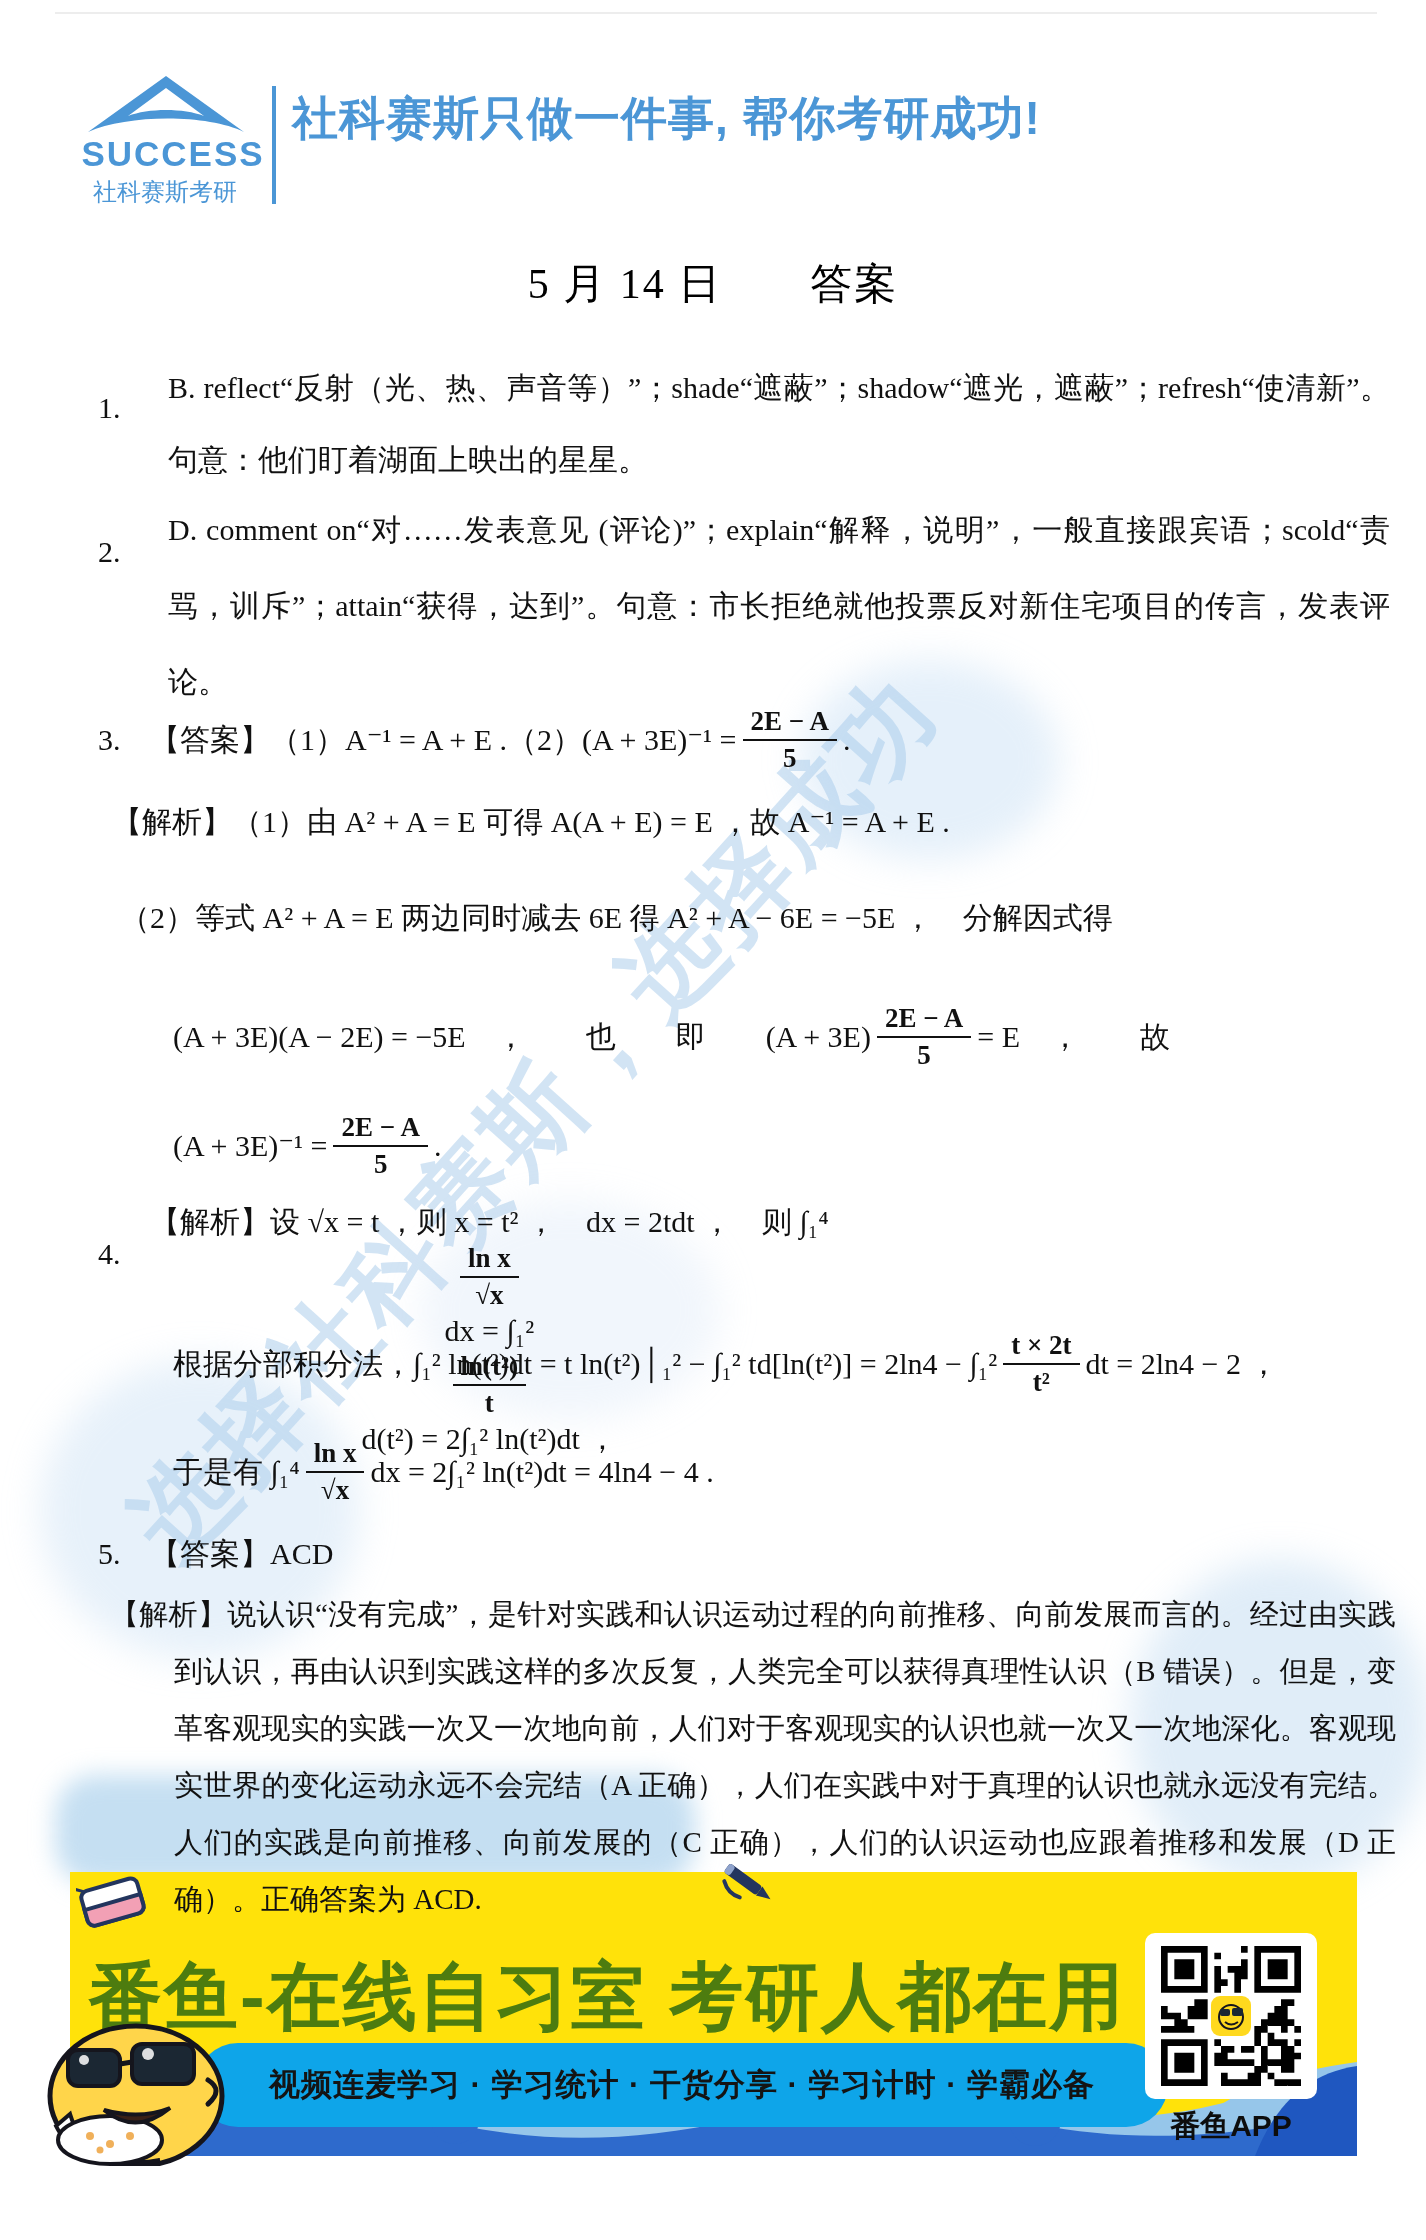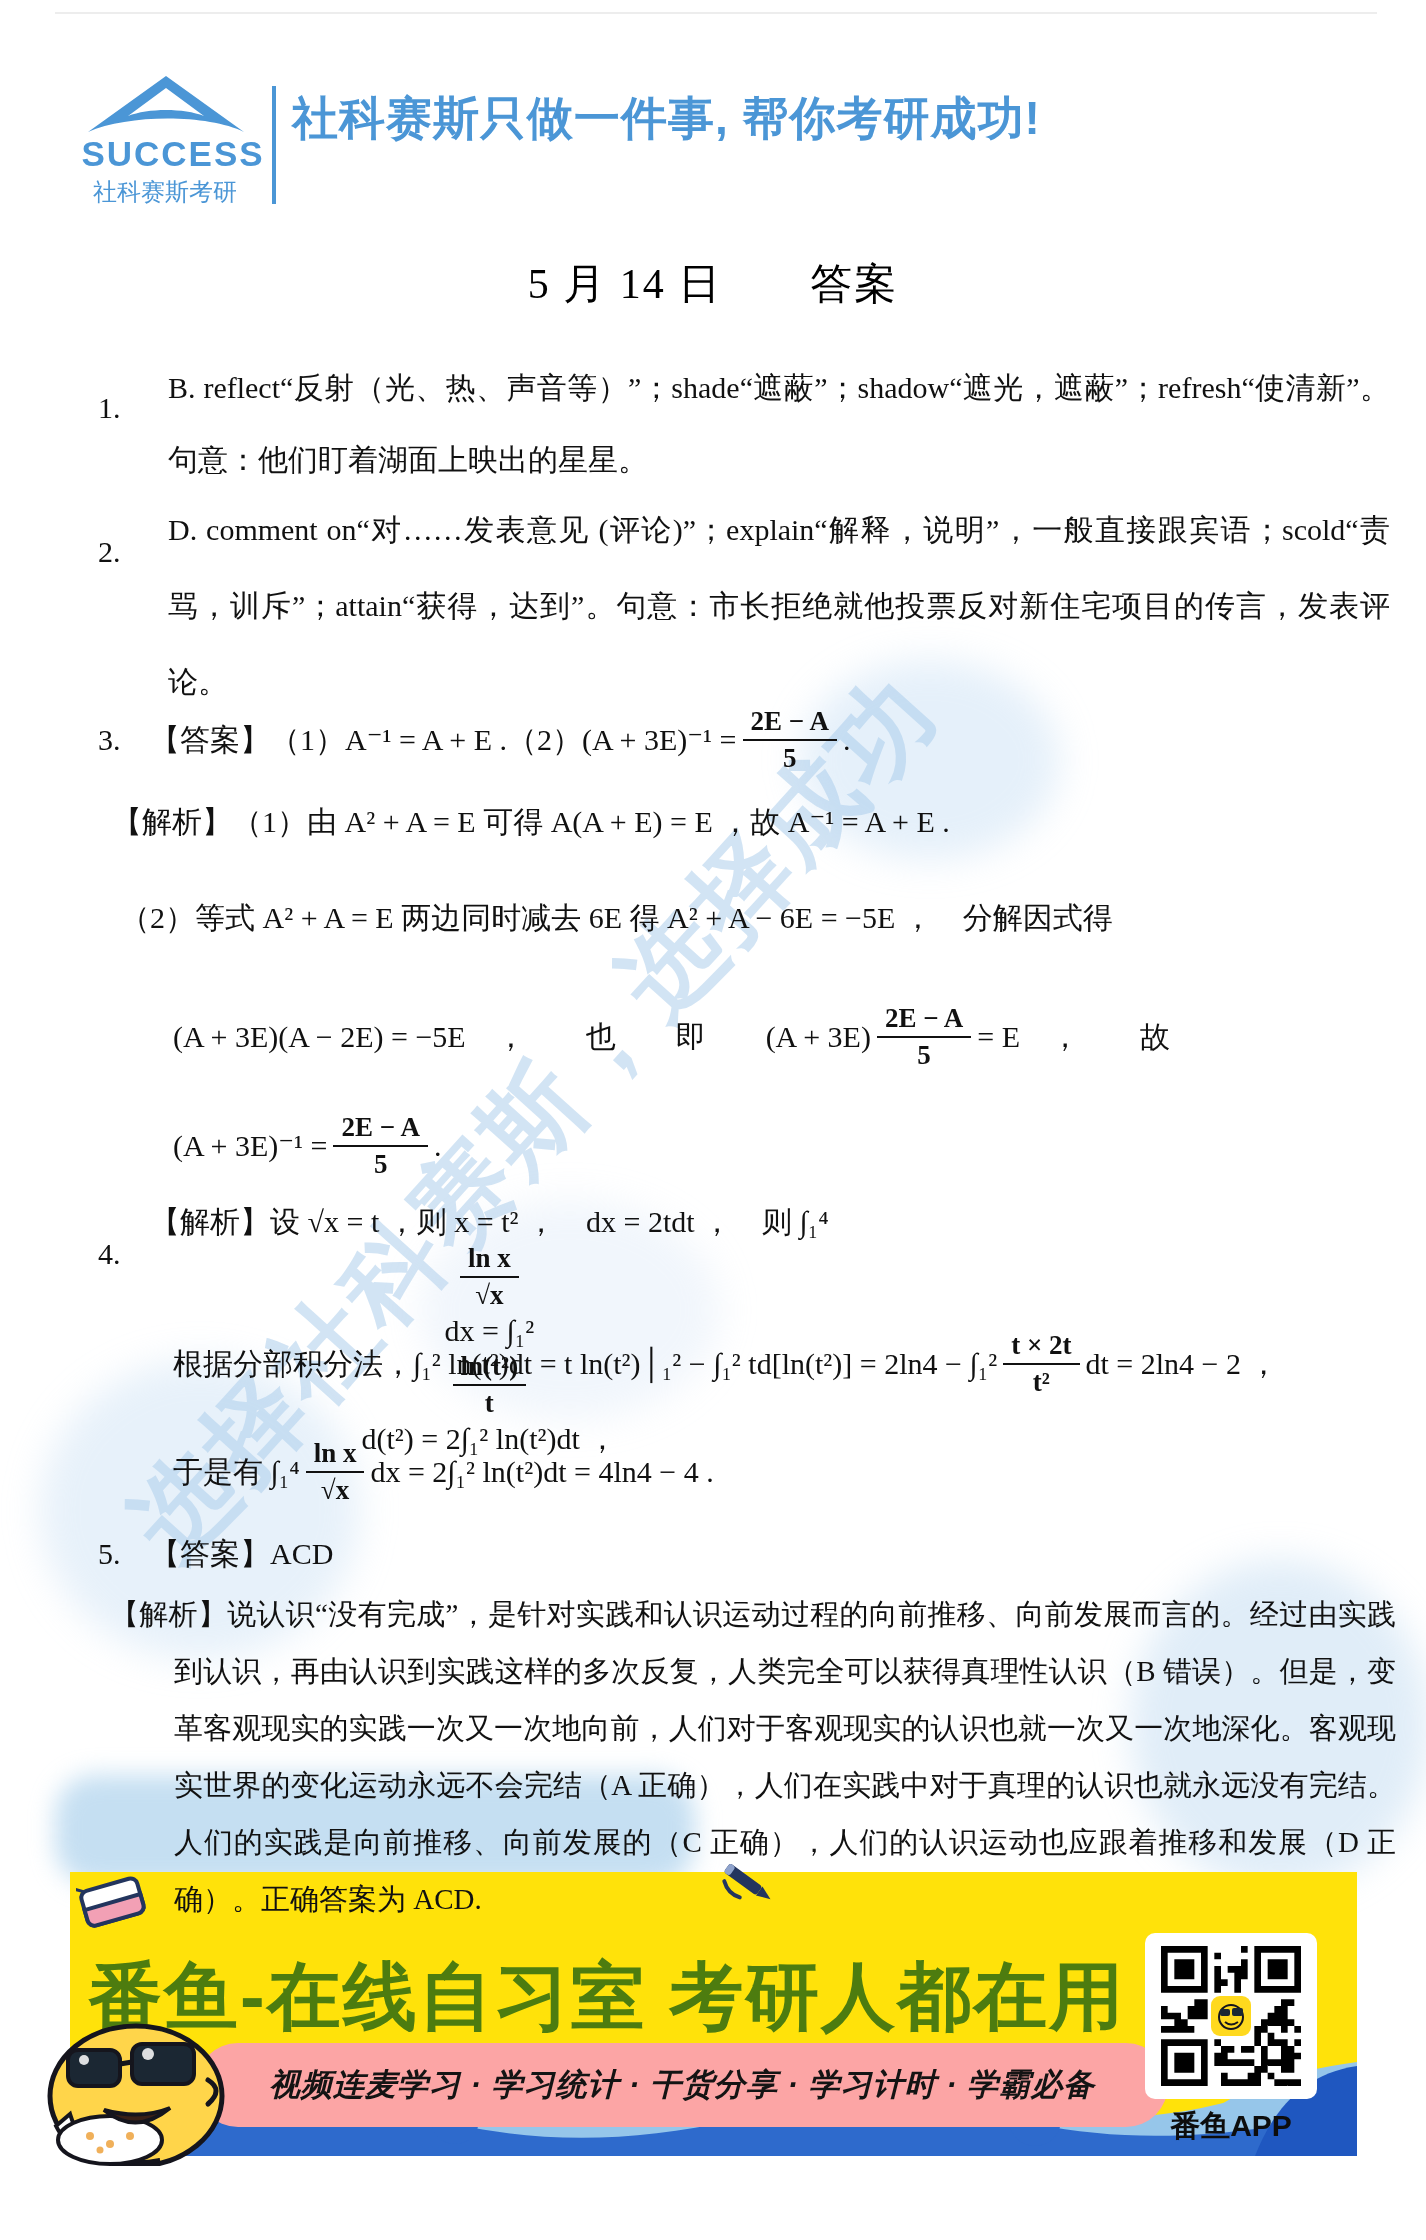--- a/index.html
+++ b/index.html
@@ -47,22 +47,22 @@
   .para5{position:absolute;left:110px;top:1586px;width:1286px;z-index:2;
          font-size:29px;line-height:57px;text-align:justify;word-break:break-all;
          padding-left:64px;text-indent:-64px;box-sizing:border-box;}
 
   
   .banner-bg{position:absolute;left:70px;top:1872px;width:1287px;height:284px;background:#ffe20a;z-index:1;overflow:hidden;}
   .banner-waves{position:absolute;left:0;bottom:0;width:1287px;height:110px;}
   .bn-headline{position:absolute;left:88px;top:1948px;z-index:3;white-space:nowrap;
                font-family:"Liberation Sans","DejaVu Sans",sans-serif;font-weight:700;
                font-size:74px;letter-spacing:2px;color:#4d7c0f;}
-  .bn-pill{position:absolute;left:196px;top:2043px;width:972px;height:84px;background:#fca5a5;
-           border-radius:46px;z-index:3;display:flex;align-items:center;justify-content:center;font-style:italic;}
+  .bn-pill{position:absolute;left:196px;top:2043px;width:972px;height:84px;background:#0ea5e9;
+           border-radius:46px;z-index:3;display:flex;align-items:center;justify-content:center;}
   .bn-pill span{font-family:"Liberation Sans","DejaVu Sans",sans-serif;font-weight:bold;
                 font-size:31px;color:#141414;letter-spacing:1px;}
   .qr-box{position:absolute;left:1145px;top:1933px;width:172px;height:166px;background:#ffffff;
           border-radius:10px;z-index:3;display:flex;align-items:center;justify-content:center;}
   .qr-inner{position:relative;width:140px;height:140px;}
   .qr-logo{position:absolute;left:50px;top:50px;width:40px;height:40px;background:#ffd91e;border-radius:9px;
            z-index:4;display:flex;align-items:center;justify-content:center;}
   .qr-label{position:absolute;left:1145px;top:2106px;width:172px;text-align:center;z-index:3;
             font-family:"Liberation Sans","DejaVu Sans",sans-serif;font-weight:900;
             font-size:30px;color:#0d0d0d;}

